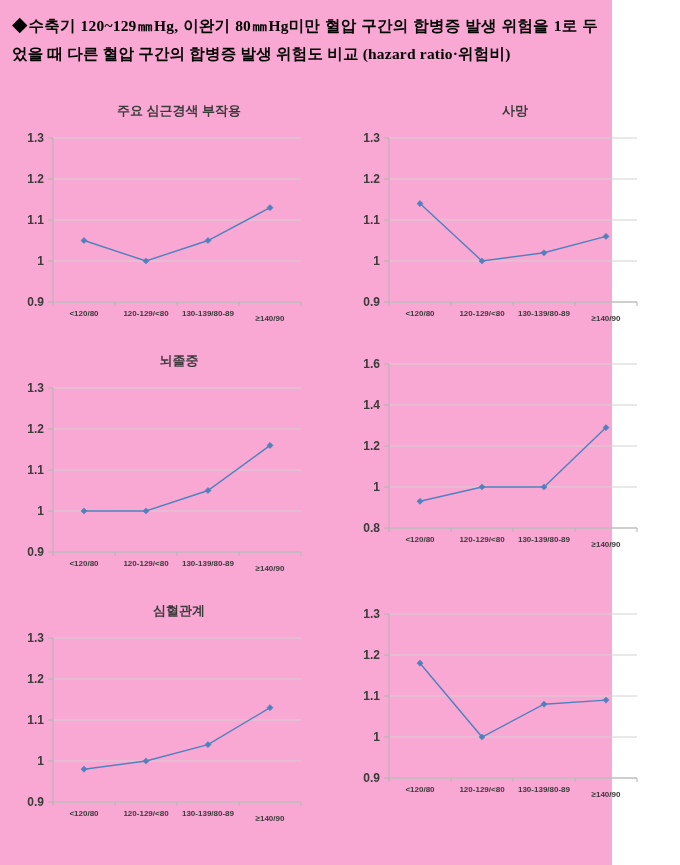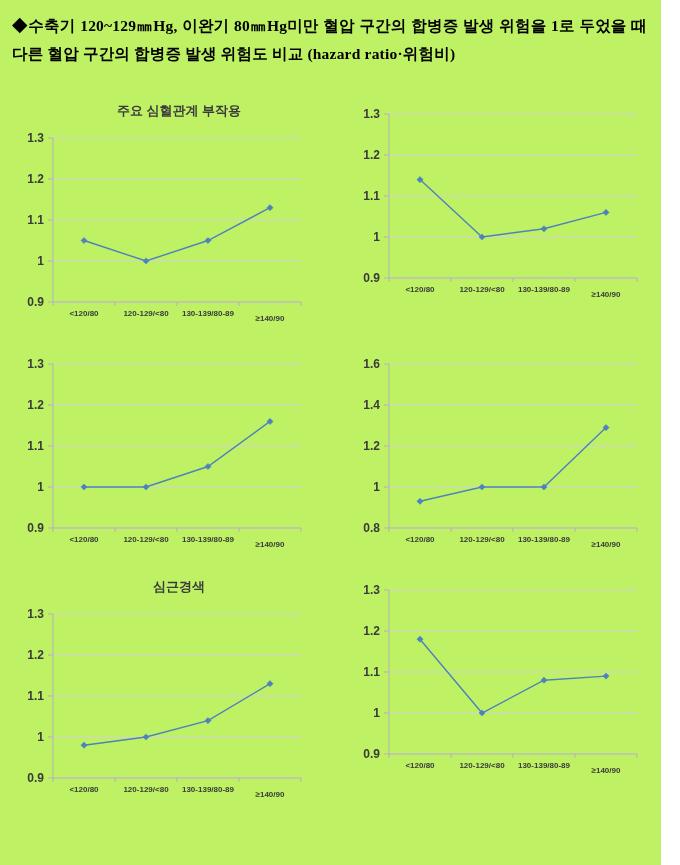--- a/index.html
+++ b/index.html
@@ -1,17 +1,17 @@
 <!DOCTYPE html>
 <html><head>
 <meta charset="utf-8">
 <style>
   html,body{margin:0;padding:0;background:#ffffff;}
   body{width:680px;height:865px;font-family:"Liberation Sans",sans-serif;overflow:hidden;}
-  .page{width:661px;height:865px;background:#bef264;}
+  .page{width:612px;height:865px;background:#f9a8d4;}
   .caption{
     font-family:"Liberation Serif",serif;
     font-weight:bold;
     font-size:15.5px;
     line-height:1.8;
     color:#000000;
     margin:0;
     padding:12px 14px 0 12px;
     text-align:justify;
     letter-spacing:0.2px;
@@ -41,21 +41,21 @@
 </head>
 <body>
 
 <div class="page">
 
   <p class="caption">◆수축기 120~129㎜Hg, 이완기 80㎜Hg미만 혈압 구간의 합병증 발생 위험을 1로 두었을 때 다른 혈압 구간의 합병증 발생 위험도 비교 (hazard ratio·위험비)</p>
 
   <div class="charts-grid">
 
     <div class="chart-cell">
-      <div class="chart-title">주요 심혈관계 부작용</div>
+      <div class="chart-title">주요 심근경색 부작용</div>
       <div class="plot"><svg width="328" height="208" viewBox="0 0 328 208">
             <line x1="46" y1="176.0" x2="294" y2="176.0" stroke="#d2d2d2" stroke-width="1"></line>
             <line x1="41" y1="176.0" x2="46" y2="176.0" stroke="#b3b3b3" stroke-width="1"></line>
             <text class="ylab" x="37" y="180" text-anchor="end">0.9</text>
             <line x1="46" y1="135.0" x2="294" y2="135.0" stroke="#d2d2d2" stroke-width="1"></line>
             <line x1="41" y1="135.0" x2="46" y2="135.0" stroke="#b3b3b3" stroke-width="1"></line>
             <text class="ylab" x="37" y="139" text-anchor="end">1</text>
             <line x1="46" y1="94.0" x2="294" y2="94.0" stroke="#d2d2d2" stroke-width="1"></line>
             <line x1="41" y1="94.0" x2="46" y2="94.0" stroke="#b3b3b3" stroke-width="1"></line>
             <text class="ylab" x="37" y="98" text-anchor="end">1.1</text>
@@ -78,20 +78,21 @@
             <path d="M 201 111.4 L 204.1 114.5 L 201 117.6 L 197.9 114.5 Z" fill="#4f81bd" stroke="#4f81bd" stroke-width="0.5"></path>
             <path d="M 263 78.60000000000001 L 266.1 81.7 L 263 84.8 L 259.9 81.7 Z" fill="#4f81bd" stroke="#4f81bd" stroke-width="0.5"></path>
             <text class="xlab" x="77.0" y="190" text-anchor="middle">&lt;120/80</text>
             <text class="xlab" x="139.0" y="190" text-anchor="middle">120-129/&lt;80</text>
             <text class="xlab" x="201.0" y="190" text-anchor="middle">130-139/80-89</text>
             <text class="xlab" x="263.0" y="195" text-anchor="middle">≥140/90</text>
           </svg></div>
     </div>
 
     <div class="chart-cell">
+      <div class="chart-title">사망</div>
       <div class="plot"><svg width="328" height="208" viewBox="0 0 328 208">
             <line x1="46" y1="176.0" x2="294" y2="176.0" stroke="#d2d2d2" stroke-width="1"></line>
             <line x1="41" y1="176.0" x2="46" y2="176.0" stroke="#b3b3b3" stroke-width="1"></line>
             <text class="ylab" x="37" y="180" text-anchor="end">0.9</text>
             <line x1="46" y1="135.0" x2="294" y2="135.0" stroke="#d2d2d2" stroke-width="1"></line>
             <line x1="41" y1="135.0" x2="46" y2="135.0" stroke="#b3b3b3" stroke-width="1"></line>
             <text class="ylab" x="37" y="139" text-anchor="end">1</text>
             <line x1="46" y1="94.0" x2="294" y2="94.0" stroke="#d2d2d2" stroke-width="1"></line>
             <line x1="41" y1="94.0" x2="46" y2="94.0" stroke="#b3b3b3" stroke-width="1"></line>
             <text class="ylab" x="37" y="98" text-anchor="end">1.1</text>
@@ -114,20 +115,21 @@
             <path d="M 201 123.7 L 204.1 126.8 L 201 129.9 L 197.9 126.8 Z" fill="#4f81bd" stroke="#4f81bd" stroke-width="0.5"></path>
             <path d="M 263 107.30000000000001 L 266.1 110.4 L 263 113.5 L 259.9 110.4 Z" fill="#4f81bd" stroke="#4f81bd" stroke-width="0.5"></path>
             <text class="xlab" x="77.0" y="190" text-anchor="middle">&lt;120/80</text>
             <text class="xlab" x="139.0" y="190" text-anchor="middle">120-129/&lt;80</text>
             <text class="xlab" x="201.0" y="190" text-anchor="middle">130-139/80-89</text>
             <text class="xlab" x="263.0" y="195" text-anchor="middle">≥140/90</text>
           </svg></div>
     </div>
 
     <div class="chart-cell">
+      <div class="chart-title">뇌졸중</div>
       <div class="plot"><svg width="328" height="208" viewBox="0 0 328 208">
             <line x1="46" y1="176.0" x2="294" y2="176.0" stroke="#d2d2d2" stroke-width="1"></line>
             <line x1="41" y1="176.0" x2="46" y2="176.0" stroke="#b3b3b3" stroke-width="1"></line>
             <text class="ylab" x="37" y="180" text-anchor="end">0.9</text>
             <line x1="46" y1="135.0" x2="294" y2="135.0" stroke="#d2d2d2" stroke-width="1"></line>
             <line x1="41" y1="135.0" x2="46" y2="135.0" stroke="#b3b3b3" stroke-width="1"></line>
             <text class="ylab" x="37" y="139" text-anchor="end">1</text>
             <line x1="46" y1="94.0" x2="294" y2="94.0" stroke="#d2d2d2" stroke-width="1"></line>
             <line x1="41" y1="94.0" x2="46" y2="94.0" stroke="#b3b3b3" stroke-width="1"></line>
             <text class="ylab" x="37" y="98" text-anchor="end">1.1</text>
@@ -186,21 +188,21 @@
             <path d="M 201 131.9 L 204.1 135 L 201 138.1 L 197.9 135 Z" fill="#4f81bd" stroke="#4f81bd" stroke-width="0.5"></path>
             <path d="M 263 72.5 L 266.1 75.6 L 263 78.69999999999999 L 259.9 75.6 Z" fill="#4f81bd" stroke="#4f81bd" stroke-width="0.5"></path>
             <text class="xlab" x="77.0" y="190" text-anchor="middle">&lt;120/80</text>
             <text class="xlab" x="139.0" y="190" text-anchor="middle">120-129/&lt;80</text>
             <text class="xlab" x="201.0" y="190" text-anchor="middle">130-139/80-89</text>
             <text class="xlab" x="263.0" y="195" text-anchor="middle">≥140/90</text>
           </svg></div>
     </div>
 
     <div class="chart-cell">
-      <div class="chart-title">심근경색</div>
+      <div class="chart-title">심혈관계</div>
       <div class="plot"><svg width="328" height="208" viewBox="0 0 328 208">
             <line x1="46" y1="176.0" x2="294" y2="176.0" stroke="#d2d2d2" stroke-width="1"></line>
             <line x1="41" y1="176.0" x2="46" y2="176.0" stroke="#b3b3b3" stroke-width="1"></line>
             <text class="ylab" x="37" y="180" text-anchor="end">0.9</text>
             <line x1="46" y1="135.0" x2="294" y2="135.0" stroke="#d2d2d2" stroke-width="1"></line>
             <line x1="41" y1="135.0" x2="46" y2="135.0" stroke="#b3b3b3" stroke-width="1"></line>
             <text class="ylab" x="37" y="139" text-anchor="end">1</text>
             <line x1="46" y1="94.0" x2="294" y2="94.0" stroke="#d2d2d2" stroke-width="1"></line>
             <line x1="41" y1="94.0" x2="46" y2="94.0" stroke="#b3b3b3" stroke-width="1"></line>
             <text class="ylab" x="37" y="98" text-anchor="end">1.1</text>

